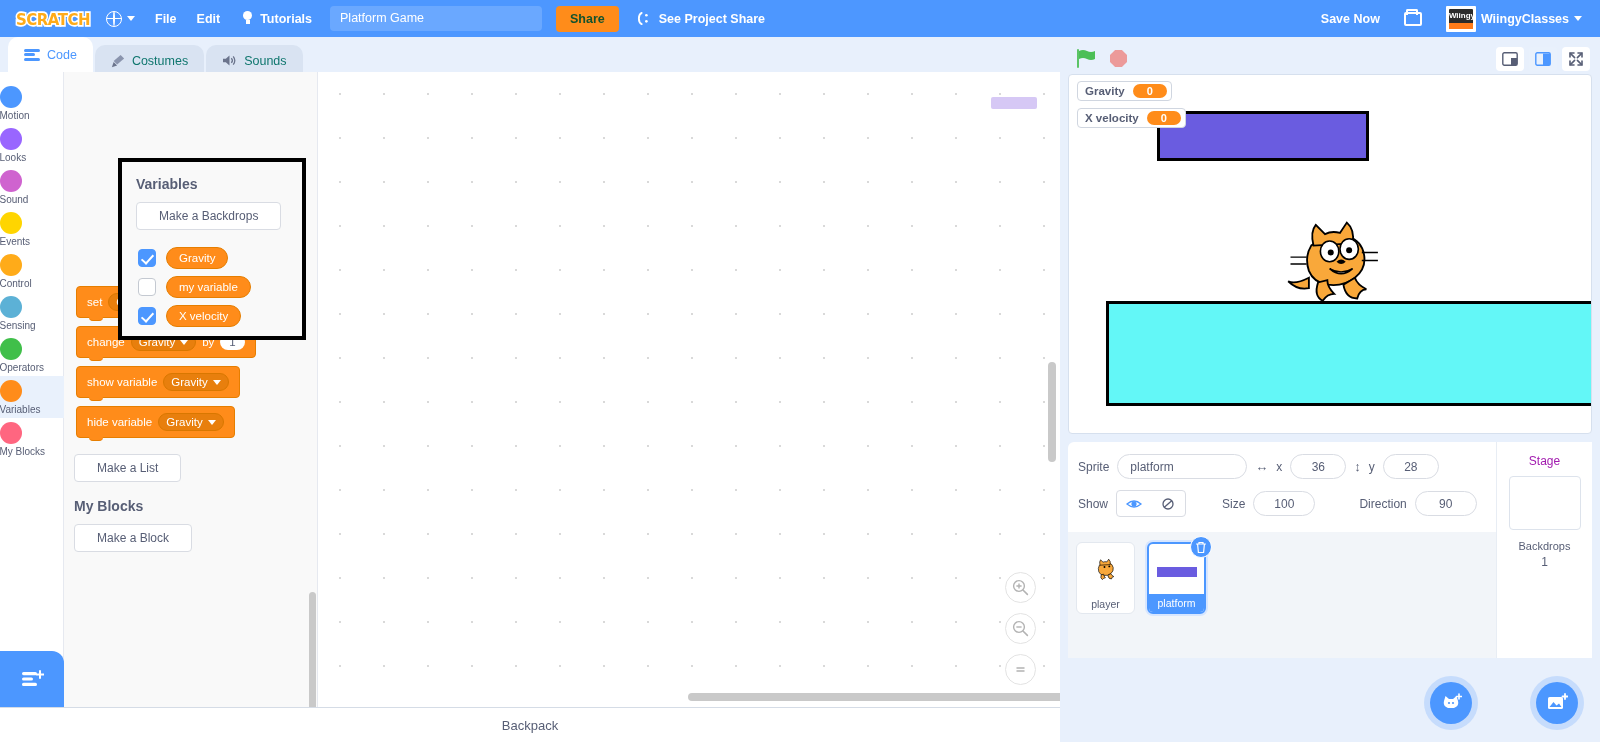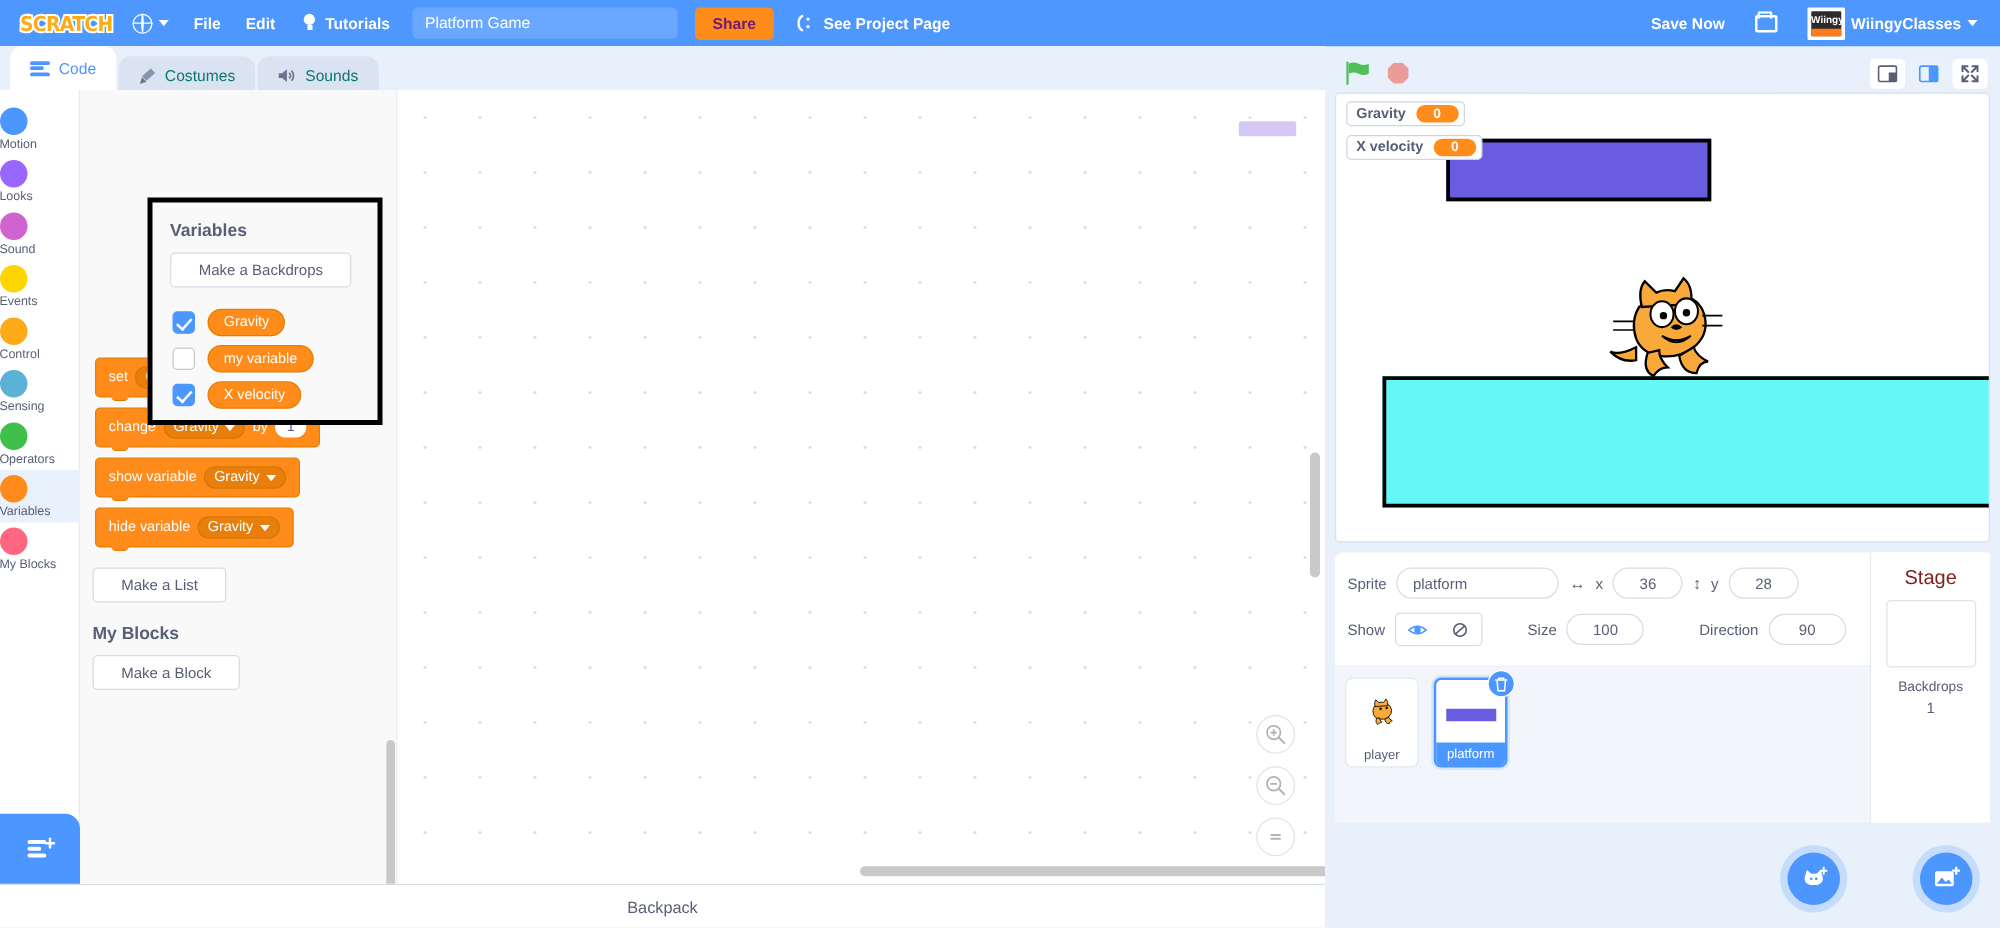--- a/index.html
+++ b/index.html
@@ -30,21 +30,21 @@
   .caret { width:0;height:0;border-left:4px solid transparent;border-right:4px solid transparent;border-top:5px solid #fff; }
   .bulb { width:15px;height:15px;position:relative; }
   .bulb:before{content:"";position:absolute;left:3px;top:0;width:9px;height:9px;border-radius:50%;background:#fff;}
   .bulb:after{content:"";position:absolute;left:5.5px;top:9px;width:4px;height:4px;background:#fff;}
   .title-field {
     width: 212px; height: 25px; background: #6aa8ff; border-radius: 4px;
     color: #fff; font-size: 12.5px; font-weight: normal; line-height: 25px;
     padding-left: 10px; margin-left: 8px; cursor: text;
   }
   .share-btn {
-    background: #ff8c1a; color:#701a75; font-size:12.5px; font-weight:bold;
+    background: #ff8c1a; color:#14532d; font-size:12.5px; font-weight:bold;
     padding: 6px 14px; border-radius: 4px; margin-left: 14px; cursor:pointer;
   }
   .proj-page { display:flex;align-items:center;gap:7px;margin-left:18px;cursor:pointer; }
   .folder-ic { width:18px;height:14px;border:2px solid #fff;border-radius:2px;position:relative; }
   .folder-ic:before{content:"";position:absolute;top:-5px;left:-0px;width:8px;height:4px;border:2px solid #fff;border-bottom:0;border-radius:2px 2px 0 0;}
   .mb-right { position:absolute; right:8px; display:flex; align-items:center; gap:4px; }
   .avatar-box {
     width:30px;height:26px;background:#fff;border-radius:1px;display:flex;
     align-items:center;justify-content:center;overflow:hidden;
   }
@@ -196,21 +196,21 @@
   }
   .sp-card.sel { border:2px solid #4c97ff; box-shadow:0 0 0 2px #d7e6ff; }
   .sp-name { width:100%; font-size:10.5px; color:#575e75; text-align:center; padding:3px 0; }
   .sp-card.sel .sp-name { background:#4c97ff; color:#fff; border-radius:0 0 4px 4px; }
   .del-badge {
     position:absolute; right:-8px; top:-8px; width:22px;height:22px;border-radius:50%;
     background:#4c97ff; border:1px solid #fff; display:flex; align-items:center;
     justify-content:center; cursor:pointer; z-index:4;
   }
   .stage-side { width:96px; background:#fff; border-left:1px solid #e8edf4; padding:6px; text-align:center; }
-  .st-title{font-size:16px;color:#7f1d1d;padding:6px 0 8px;}
+  .st-title{font-size:12px;color:#a21caf;padding:6px 0 8px;}
   .st-thumb{width:72px;height:54px;border:1px solid #dde3ec;border-radius:4px;margin:0 auto;background:#fff;}
   .st-sub{font-size:11px;color:#575e75;margin-top:10px;}
   .st-num{font-size:12px;color:#575e75;margin-top:3px;}
   .add-btn {
     position:absolute; width:42px;height:42px;border-radius:50%;background:#4c97ff;
     display:flex;align-items:center;justify-content:center;cursor:pointer;
     box-shadow:0 0 0 6px rgba(76,151,255,.22);
   }
 </style>
 </head>
@@ -231,21 +231,21 @@
     <span>Tutorials</span>
   </div>
   <div class="title-field">Platform Game</div>
   <div class="share-btn">Share</div>
   <div class="proj-page">
     <svg width="15" height="15" viewBox="0 0 16 16">
       <path d="M5 2 C1 4 1 12 5 14" stroke="#fff" stroke-width="2" fill="none" stroke-linecap="round"></path>
       <circle cx="10" cy="4.5" r="1.4" fill="#fff"></circle>
         <circle cx="10" cy="11" r="1.4" fill="#fff"></circle>
     </svg>
-    <span>See Project Page</span>
+    <span>See Project Share</span>
   </div>
   <div class="mb-right">
     <div class="mb-item">Save Now</div>
     <div class="mb-item">
       <span class="folder-ic"></span>
     </div>
     <div class="mb-item">
       <span class="avatar-box">
         <span class="avatar-in">
           <span>Wiingy</span>

